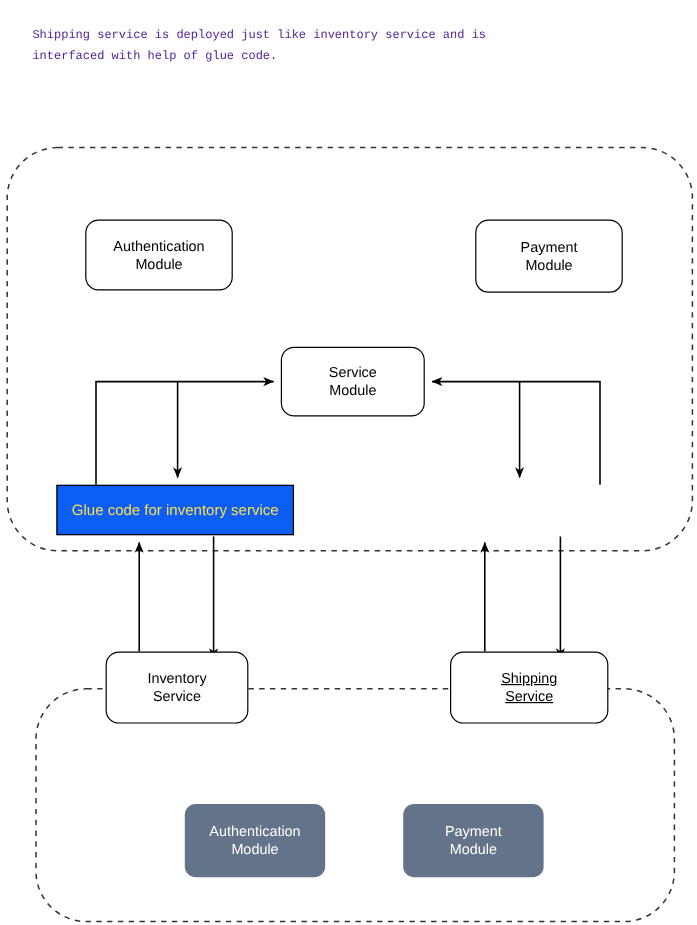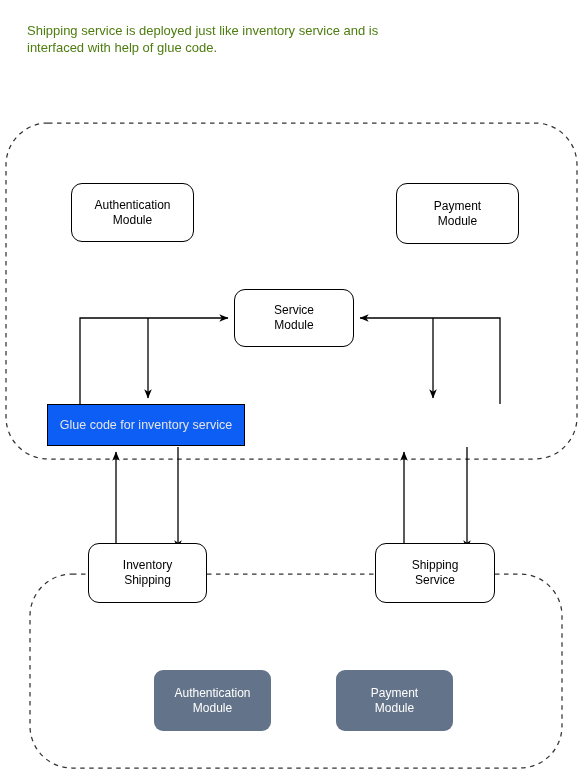--- a/index.html
+++ b/index.html
@@ -23,24 +23,25 @@
     width: 581px;
     height: 771px;
   }
 
   
   .caption {
     position: absolute;
     left: 27px;
     top: 22px;
     width: 400px;
-    font-size: 13px;
+    font-size: 10px;
     line-height: 17px;
-    color: #4d7c0f;
+    color: #4c1d95;
     white-space: pre-line;
+    font-family: Liberation Mono, monospace;
   }
 
   
   .svg-layer {
     position: absolute;
     left: 0;
     top: 0;
     width: 581px;
     height: 771px;
     pointer-events: none;
@@ -61,38 +62,38 @@
     background: #ffffff;
     border: 1.2px solid #000000;
     border-radius: 11px;
     font-size: 12px;
     color: #000000;
   }
   .node.glue {
     border: 1.2px solid #000000;
     border-radius: 0;
     font-size: 12.5px;
-    color: #e5e5e5;
+    color: #fde047;
     text-align: center;
   }
   .node.muted {
     border: none;
     border-radius: 9px;
     font-size: 12px;
     color: #ffffff;
   }
 
   
   #node-auth-top      { left: 71px;  top: 183px; width: 123px; height: 59px; }
   #node-payment-top   { left: 396px; top: 183px; width: 123px; height: 61px; }
   #node-orders        { left: 234px; top: 289px; width: 120px; height: 58px; }
   #node-glue-inventory{ left: 47px;  top: 404px; width: 198px; height: 42px; }
   #node-glue-shipping { left: 337px; top: 404px; width: 196px; height: 42px; }
   #node-inventory-svc { left: 88px;  top: 543px; width: 119px; height: 60px; }
-  #node-shipping-svc  { left: 375px; top: 543px; width: 120px; height: 60px; }
+  #node-shipping-svc  { left: 375px; top: 543px; width: 132px; height: 60px; text-decoration: underline; }
   #node-auth-bottom   { left: 154px; top: 670px; width: 117px; height: 61px; }
   #node-payment-bottom{ left: 336px; top: 670px; width: 117px; height: 61px; }
 </style>
 </head>
 <body>
 
 <div id="diagram-canvas">
 
   <div class="caption">Shipping service is deployed just like inventory service and is
 interfaced with help of glue code.</div>
@@ -131,21 +132,21 @@
   <div class="node plain" id="node-payment-top">Payment
 Module</div>
 
   <div class="node plain" id="node-orders">Service
 Module</div>
 
   <div class="node glue" id="node-glue-inventory" style="background:#0d5ef5;">Glue code for inventory service</div>
 
 
   <div class="node plain" id="node-inventory-svc">Inventory
-Shipping</div>
+Service</div>
 
   <div class="node plain" id="node-shipping-svc">Shipping
 Service</div>
 
   <div class="node muted" id="node-auth-bottom" style="background:#63738a;">Authentication
 Module</div>
 
   <div class="node muted" id="node-payment-bottom" style="background:#63738a;">Payment
 Module</div>
 

